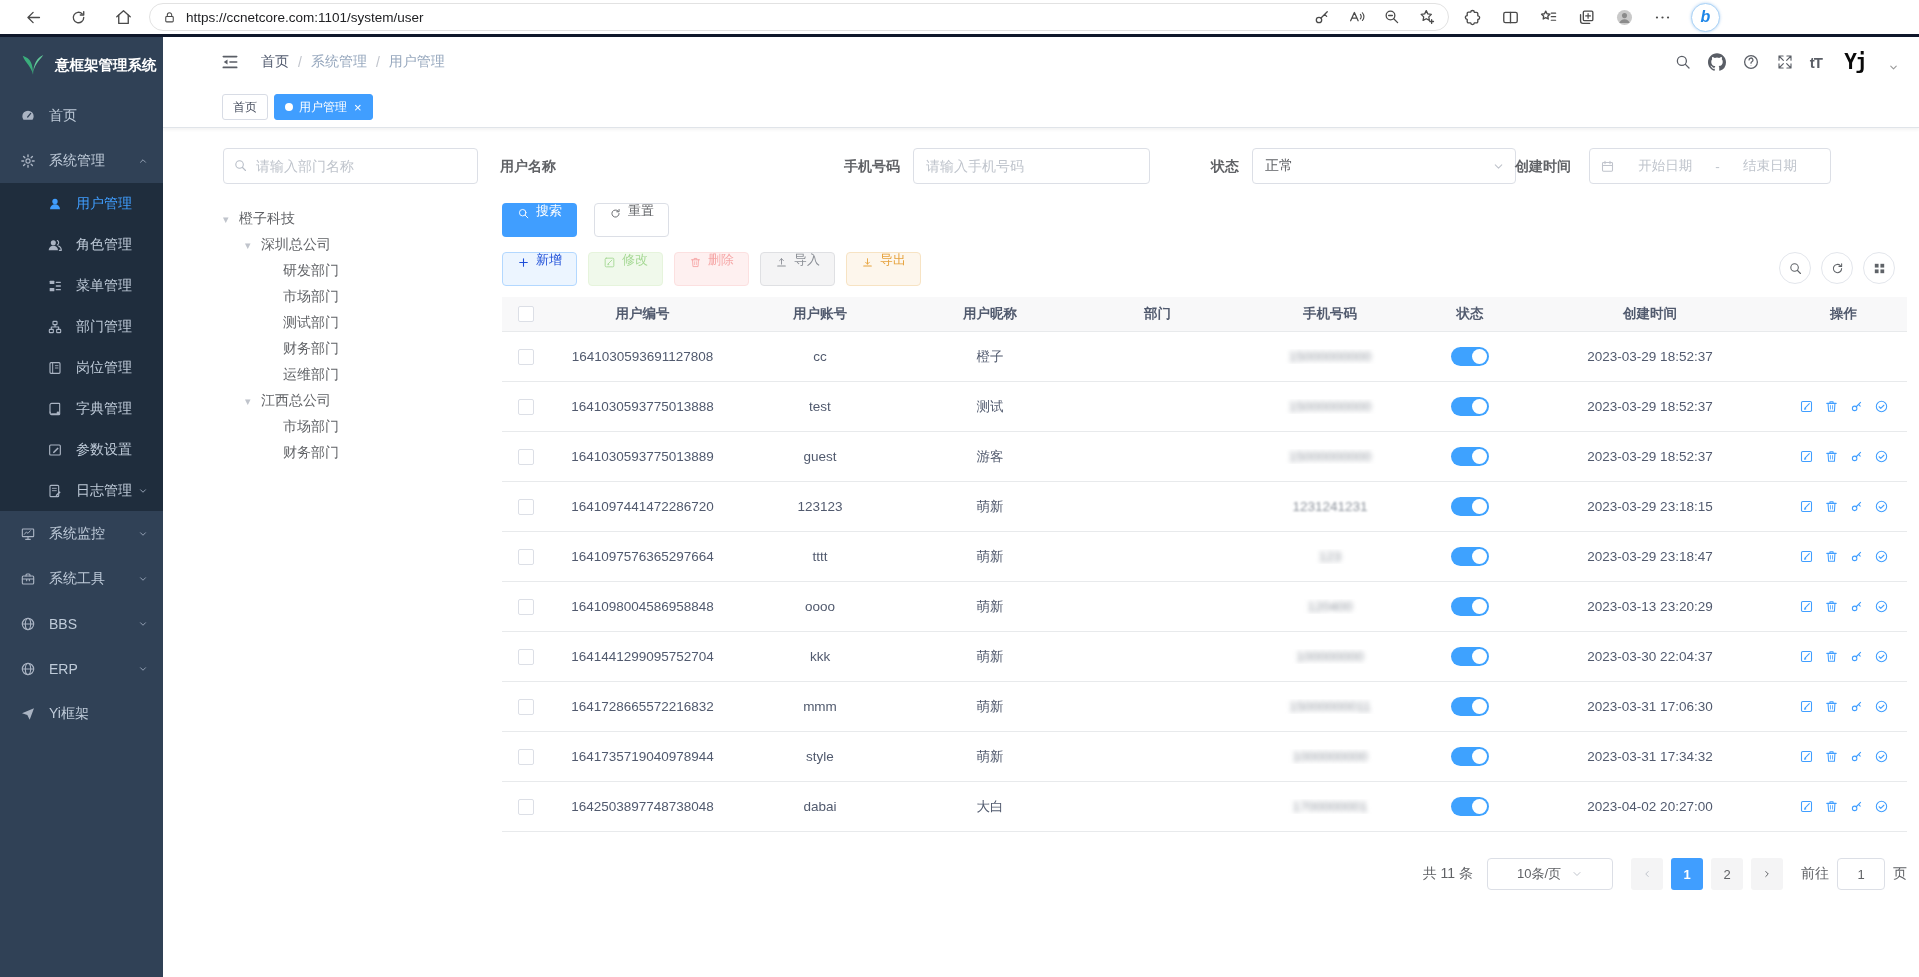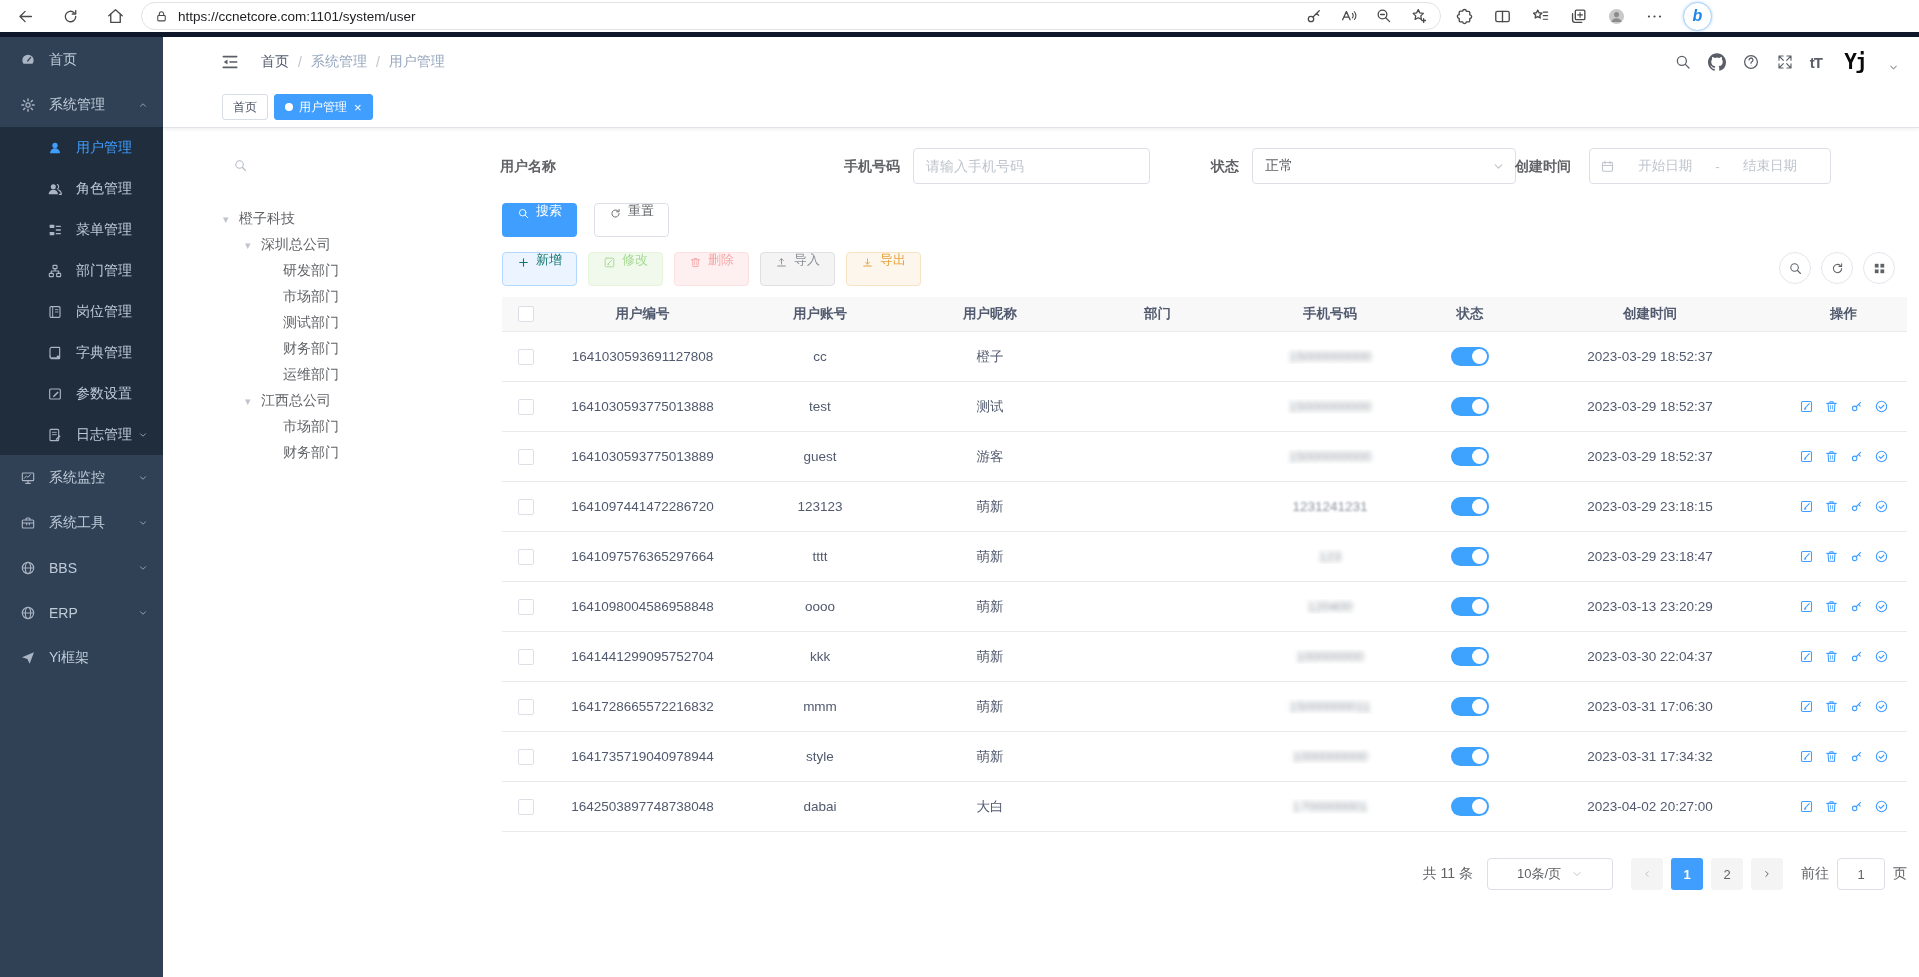--- a/index.html
+++ b/index.html
@@ -2,21 +2,21 @@
 <html><head>
 <meta charset="utf-8">
 <style>
   html,body{margin:0;padding:0}
   body{font-family:"Liberation Sans","DejaVu Sans",sans-serif;background:#e8e8e8}
   .screen{width:1919px;height:977px;position:relative;overflow:hidden;background:#fff}
   .i{display:inline-flex;align-items:center;justify-content:center}
   .i svg{width:100%;height:100%;stroke:currentColor;fill:none;stroke-width:1.7;stroke-linecap:round;stroke-linejoin:round}
 
   
-  .browser-bar{height:37px;background:#fff;border-bottom:5px solid #0f172a;display:flex;align-items:center;padding:0 12px 0 16px;box-sizing:border-box}
+  .browser-bar{height:37px;background:#fff;border-bottom:3px solid #0f172a;display:flex;align-items:center;padding:0 12px 0 24px;box-sizing:border-box}
   .bnav{display:flex;gap:26px;margin-right:16px}
   .bicon{width:19px;height:19px;color:#4a4a4a;cursor:pointer}
   .url-pill{width:1300px;height:28px;border:1px solid #e2e2e2;border-radius:15px;background:#fff;display:flex;align-items:center;padding:0 12px;box-sizing:border-box;gap:9px}
   .url-text{flex:1;font-size:13.5px;color:#202124;white-space:nowrap;overflow:hidden}
   .pill-icons{display:flex;gap:17px;color:#4a4a4a}
   .pill-icons .bicon{width:18px;height:18px}
   .right-icons{display:flex;gap:19px;align-items:center;margin-left:14px;color:#4a4a4a}
   .profile-dot svg{stroke:none}
   .copilot{width:27px;height:27px;border-radius:50%;background:#fff;border:1.5px solid #a9d2f6;color:#1d86e8;font-style:italic;font-weight:700;font-size:16px;display:flex;align-items:center;justify-content:center;box-shadow:0 0 3px rgba(40,130,220,.35)}
 
@@ -65,21 +65,21 @@
   .sel .sel-val{flex:1}
   .sel .i{width:13px;height:13px;color:#c0c4cc}
   .date-box{height:36px;border:1px solid #dcdfe6;border-radius:4px;display:flex;align-items:center;padding:0 10px;font-size:13.5px;color:#bfc4cc;gap:0;background:#fff;cursor:pointer}
   .date-box .i{width:15px;height:15px;color:#c0c4cc}
   .date-box .dph{flex:1;text-align:center}
 
   .btn{height:31px;border-radius:4px;font-size:13px;display:inline-flex;align-items:flex-end;gap:6px;padding:16px 14px;cursor:pointer;border:1px solid transparent;box-sizing:border-box;font-family:inherit}
   .btn .i{width:13px;height:13px}
   .btn-primary{background:#409eff;color:#fff}
   .btn-plain{background:#fff;border-color:#dcdfe6;color:#606266}
-  .act-add{background:#ecf5ff;border:1px solid #b3d8ff;color:#0f766e}
+  .act-add{background:#ecf5ff;border:1px solid #b3d8ff;color:#1d4ed8}
   .act-edit{background:#f0f9eb;border:1px solid #e6f4dc;color:#a6d995}
   .act-del{background:#fef0f0;border:1px solid #fce0e0;color:#f6a7a7}
   .act-import{background:#f4f4f5;border:1px solid #dfe0e3;color:#8b8f96}
   .act-export{background:#fdf6ec;border:1px solid #f7e3c3;color:#e6a23c}
 
   .tree{font-size:14px;color:#606266}
   .tree-node{height:26px;display:flex;align-items:center;cursor:pointer;white-space:nowrap;box-sizing:border-box}
   .tree-arrow{color:#c0c4cc;font-size:11px;margin-right:6px;width:10px;display:inline-block}
   .tree-pad{width:10px;margin-right:6px;display:inline-block}
 
@@ -214,20 +214,29 @@
             <circle cx="19" cy="12" r="1.4" fill="currentColor" stroke="none"></circle>
           </svg>
         </span>
       <span class="copilot">b</span>
     </div>
   </div>
 
   <div class="app">
 
     <aside class="sidebar">
+      <div class="logo">
+        <span class="i">
+            <svg viewBox="0 0 24 24">
+              <path d="M12 21 C10.5 13 5 10.5 2.5 3.5 C10 6 12 11 12 21 z" fill="#3aae7c" stroke="none"></path>
+              <path d="M12 21 C12.8 12 17 9 21.5 2.8 C15.5 6 12.6 10 12 21 z" fill="#62c89a" stroke="none"></path>
+            </svg>
+          </span>
+        <span>意框架管理系统</span>
+      </div>
       <nav id="menu">
           <div class="menu-item lvl0">
             <span class="i mi">
               <svg viewBox="0 0 24 24">
                 <path d="M12 4 a8.5 8.5 0 0 0-8.5 8.5 8.4 8.4 0 0 0 1.7 5.1 h13.6 a8.4 8.4 0 0 0 1.7-5.1 A8.5 8.5 0 0 0 12 4 z" fill="currentColor" stroke="none"></path>
                 <path d="M11.5 13.5 L16 8" stroke="#304156" stroke-width="1.8"></path>
               </svg>
             </span>
             <span class="menu-label">首页</span>
           </div>
@@ -461,20 +470,21 @@
 
       <div class="content">
 
         <div class="abs inp-wrap" style="left:60px;top:20px">
           <span class="i lens">
               <svg viewBox="0 0 24 24">
                 <circle cx="10.5" cy="10.5" r="6"></circle>
                 <path d="M15.2 15.2 L20 20"></path>
               </svg>
             </span>
+          <input class="inp" style="width: 255px; padding-left: 32px;" placeholder="请输入部门名称">
         </div>
         <span class="abs f-label" style="left:337px;top:30px">用户名称</span>
         <span class="abs f-label" style="left:681px;top:30px">手机号码</span>
         <input class="abs inp" style="left: 750px; top: 20px; width: 237px;" placeholder="请输入手机号码">
         <span class="abs f-label" style="left:1048px;top:30px">状态</span>
         <div class="abs sel" style="left:1089px;top:20px;width:264px">
           <span class="sel-val">正常</span>
           <span class="i">
               <svg viewBox="0 0 24 24">
                 <path d="M6 9 l6 6 6-6" stroke-width="2"></path>

